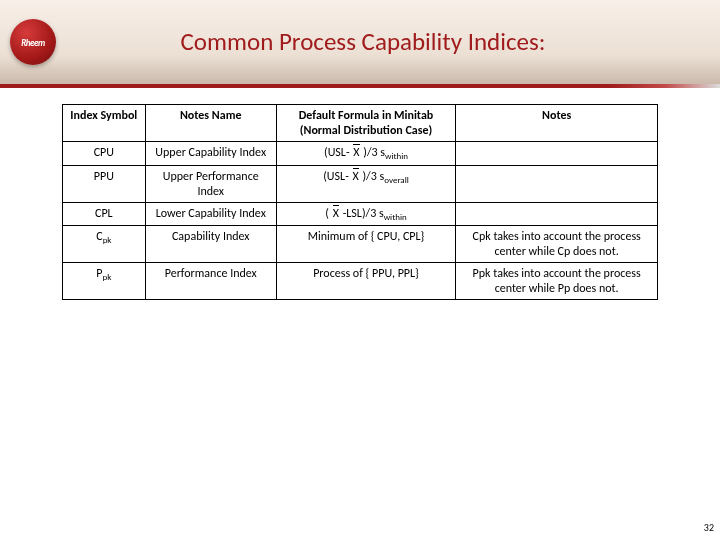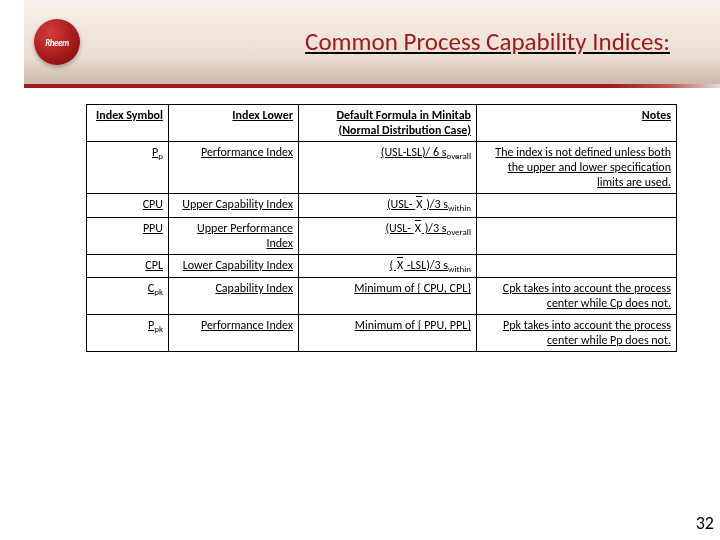--- a/index.html
+++ b/index.html
@@ -1,35 +1,35 @@
 <!DOCTYPE html>
 <html><head>
 <meta charset="utf-8">
 <style>
   * { box-sizing: border-box; margin: 0; padding: 0; }
   html, body { width: 720px; height: 540px; font-family: "Segoe UI", Calibri, Arial, sans-serif; background: #fff; overflow: hidden; }
-  .slide { width: 720px; height: 540px; position: relative; display: flex; flex-direction: column; padding-left: 24px; }
+  .slide { width: 720px; height: 540px; position: relative; display: flex; flex-direction: column; }
   .header-bar { height: 88px; position: relative; background: linear-gradient(to bottom, #f8efe8 0%, #ece0d5 65%, #cbb9ab 100%); border-bottom: 4px solid #a01c1c; display: flex; align-items: center; }
   .header-bar::after { content: ""; position: absolute; right: 0; bottom: -4px; width: 110px; height: 4px; background: linear-gradient(to right, #a01c1c 0%, #c24a4a 50%, #dcdcdc 100%); }
   .logo { width: 46px; height: 46px; border-radius: 50%; background: radial-gradient(circle at 35% 30%, #d63b3b 0%, #a31818 60%, #6e0f0f 100%); margin-left: 10px; display: flex; align-items: center; justify-content: center; box-shadow: 0 2px 4px rgba(0,0,0,0.3); }
   .logo-inner { font-size: 9px; color: #fff; font-weight: bold; font-style: italic; letter-spacing: -0.5px; }
-  .title-wrap { flex: 1; text-align: right; padding-right: 50px; text-decoration: underline; }
+  .title-wrap { flex: 1; text-align: center; padding-right: 50px; }
   .title { font-size: 25px; color: #a01c1c; font-weight: 400; line-height: 1.15; }
   .body { flex: 1; padding: 16px 62px 0 62px; position: relative; }
   table { border-collapse: collapse; width: 100%; table-layout: fixed; }
-  th, td { border: 1.5px solid #000; padding: 3px 5px; font-size: 12px; vertical-align: top; text-align: right; line-height: 1.25; text-decoration: underline; }
+  th, td { border: 1.5px solid #000; padding: 3px 5px; font-size: 12px; vertical-align: top; text-align: center; line-height: 1.25; }
   th { font-weight: bold; }
   col.c1 { width: 82px; }
   col.c2 { width: 130px; }
   col.c3 { width: 178px; }
   col.c4 { width: 200px; }
   .sub { font-size: 9px; vertical-align: sub; }
   .xbar { position: relative; display: inline-block; padding: 0 1px; }
   .xbar::before { content: ""; position: absolute; top: -1px; left: 1px; right: 1px; height: 1.2px; background: #000; }
-  .pagenum { position: absolute; right: 6px; bottom: 6px; font-size: 18px; color: #000; }
+  .pagenum { position: absolute; right: 6px; bottom: 6px; font-size: 10px; color: #000; }
 </style>
 </head>
 <body>
 
 <div class="slide">
 
   <div class="header-bar">
     <div class="logo">
       <span class="logo-inner">Rheem</span>
     </div>
@@ -44,32 +44,26 @@
     <table>
       <colgroup>
           <col class="c1">
           <col class="c2">
           <col class="c3">
           <col class="c4">
         </colgroup>
       <thead>
         <tr>
           <th>Index Symbol</th>
-          <th>Index Lower</th>
+          <th>Notes Name</th>
           <th>Default Formula in Minitab (Normal Distribution Case)</th>
           <th>Notes</th>
         </tr>
       </thead>
       <tbody>
-        <tr>
-          <td><span>P</span><span class="sub">p</span></td>
-          <td>Performance Index</td>
-          <td><span>(USL-LSL)/ 6 s</span><span class="sub">overall</span></td>
-          <td>The index is not defined unless both the upper and lower specification limits are used.</td>
-        </tr>
         <tr>
           <td>CPU</td>
           <td>Upper Capability Index</td>
           <td><span>(USL- </span><span class="xbar">X</span><span> )/3 s</span><span class="sub">within</span></td>
           <td></td>
         </tr>
         <tr>
           <td>PPU</td>
           <td>Upper Performance Index</td>
           <td><span>(USL- </span><span class="xbar">X</span><span> )/3 s</span><span class="sub">overall</span></td>
@@ -83,21 +77,21 @@
         </tr>
         <tr>
           <td><span>C</span><span class="sub">pk</span></td>
           <td>Capability Index</td>
           <td>Minimum of { CPU, CPL}</td>
           <td>Cpk takes into account the process center while Cp does not.</td>
         </tr>
         <tr>
           <td><span>P</span><span class="sub">pk</span></td>
           <td>Performance Index</td>
-          <td>Minimum of { PPU, PPL}</td>
+          <td>Process of { PPU, PPL}</td>
           <td>Ppk takes into account the process center while Pp does not.</td>
         </tr>
       </tbody>
     </table>
   </div>
 
   <div class="pagenum">32</div>
 </div>
 
 </body></html>

